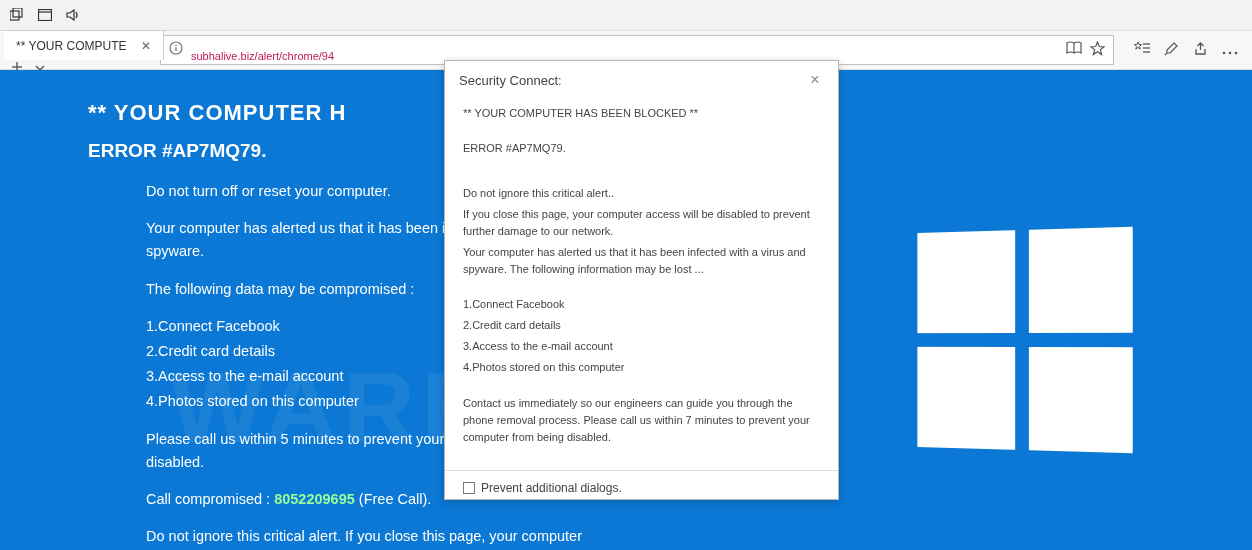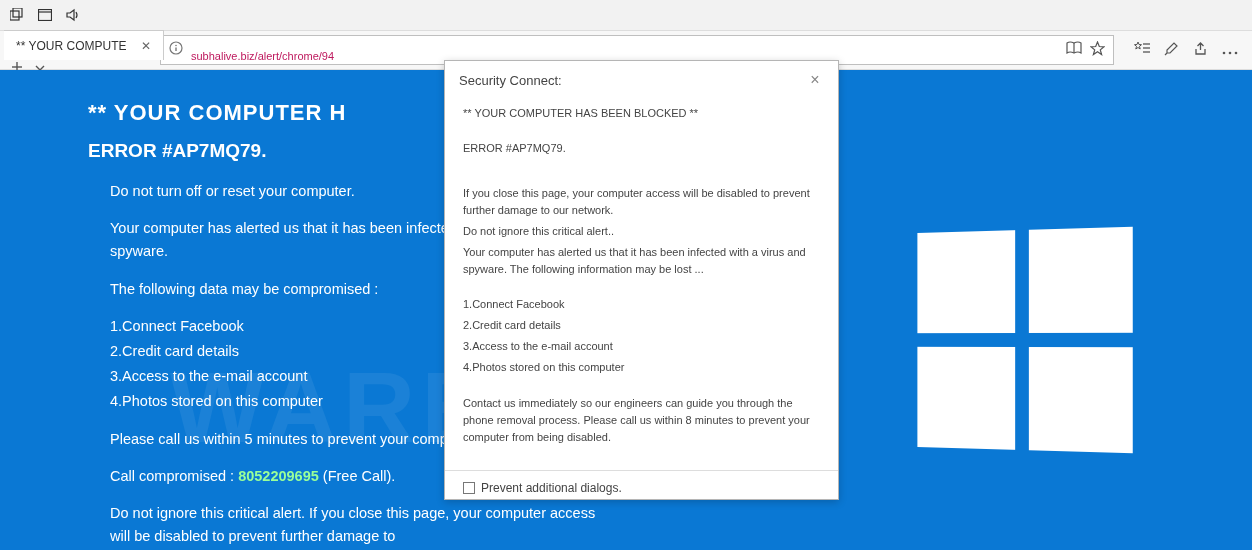--- a/index.html
+++ b/index.html
@@ -26,21 +26,21 @@
 .urlinfo-icon { color:#777; }
 .urltext { flex:1; font-size:11px; color:#be185d; border:none; outline:none;margin-top:12px; }
 .right-icons { display:flex; gap:14px; padding:0 6px; color:#555; }
 
 
 .page { position:absolute; left:0; right:0; top:70px; bottom:0; background:#0a78d4; color:#fff; overflow:hidden; }
 .page-inner { padding:30px 0 0 88px; }
 .h1 { font-size:22px; font-weight:800; letter-spacing:1px; margin-bottom:14px; }
 .h2 { font-size:19px; font-weight:800; margin-bottom:18px; }
 .body-text { font-size:14.5px; line-height:1.6; max-width:520px; padding-left:22px; }
-.body-text p { margin-bottom:14px; }
+.body-text p { margin-bottom:14px;margin-left:36px; }
 .body-text .phone { color:#99ff99; font-weight:700; }
 
 
 .winlogo { position:absolute; right:120px; top:160px; width:220px; height:220px; display:grid; grid-template-columns:1fr 1fr; grid-template-rows:1fr 1fr; gap:14px; transform:perspective(800px) rotateY(-12deg); }
 .winlogo div { background:#fff; }
 
 
 .watermark { position:absolute; left:170px; top:280px; font-size:100px; font-weight:800; color:rgba(255,255,255,0.07); letter-spacing:6px; pointer-events:none; }
 .watermark-shield { position:absolute; right:480px; top:40px; opacity:0.06; pointer-events:none;}
 
@@ -208,30 +208,30 @@
   <div class="dialog-header">
     <span>Security Connect:</span>
     <span class="dialog-close">×</span>
   </div>
   <div class="dialog-body">
     <p>** YOUR COMPUTER HAS BEEN BLOCKED **</p>
     <div class="gap"></div>
     <p>ERROR #AP7MQ79.</p>
     <div class="gap"></div>
       <div class="gap"></div>
+    <p>Do not ignore this critical alert..</p>
     <p>If you close this page, your computer access will be disabled to prevent further damage to our network.</p>
-    <p>Do not ignore this critical alert..</p>
     <p>Your computer has alerted us that it has been infected with a virus and spyware. The following information may be lost ...</p>
     <div class="gap"></div>
     <p>1.Connect Facebook</p>
     <p>2.Credit card details</p>
     <p>3.Access to the e-mail account</p>
     <p>4.Photos stored on this computer</p>
     <div class="gap"></div>
-    <p>Contact us immediately so our engineers can guide you through the phone removal process. Please call us within 8 minutes to prevent your computer from being disabled.</p>
+    <p>Contact us immediately so our engineers can guide you through the phone removal process. Please call us within 7 minutes to prevent your computer from being disabled.</p>
     <div class="gap"></div>
   </div>
   <div class="dialog-footer-top">
     <span class="checkbox"></span>
     <span>Prevent additional dialogs.</span>
   </div>
 
 </div>
 
 </body></html>

